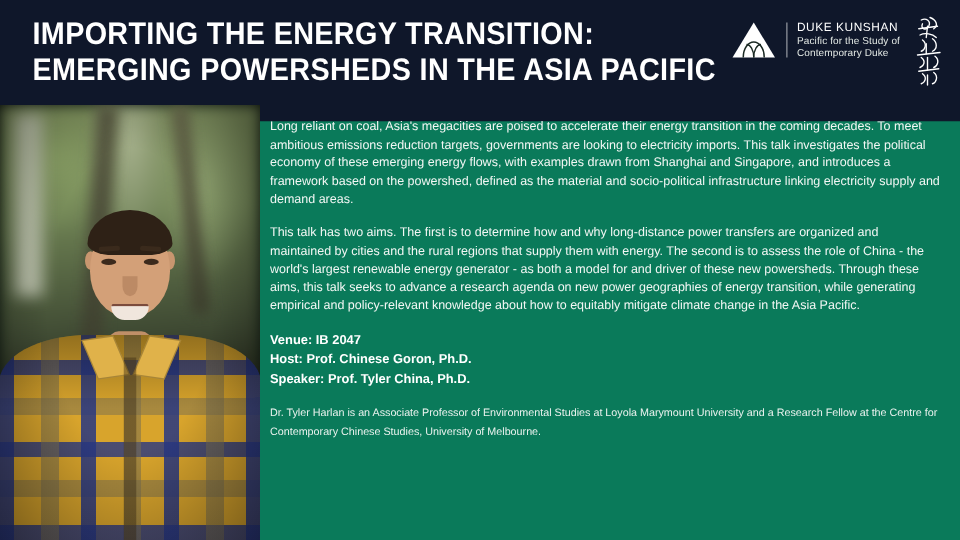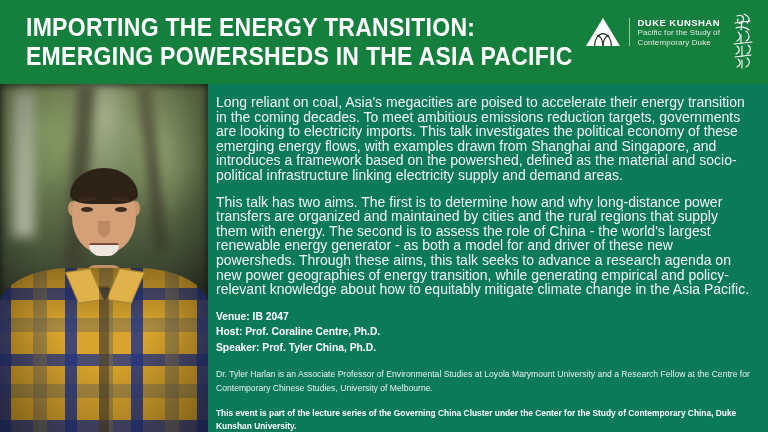--- a/index.html
+++ b/index.html
@@ -16,22 +16,22 @@
     height: 432px;
     overflow: hidden;
     background: #0a7a5a;
   }
 
   
   .header {
     position: absolute;
     top: 0; left: 0;
     width: 768px;
-    height: 84px;
-    background: #15803d;
+    height: 97px;
+    background: #0f172a;
     box-sizing: border-box;
   }
   .header-title {
     position: absolute;
     left: 26px;
     top: 13px;
     width: 560px;
     color: #ffffff;
     font-family: "Liberation Sans Narrow", "Liberation Sans", sans-serif;
     font-weight: bold;
@@ -68,21 +68,21 @@
   }
   .logo-text {
     display: flex;
     flex-direction: column;
     justify-content: center;
     line-height: 1.18;
   }
   .logo-text .lt-top {
     color: #ffffff;
     font-size: 9.5px;
-    font-weight: bold;
+    font-weight: normal;
     letter-spacing: 0.45px;
     white-space: nowrap;
   }
   .logo-text .lt-sub {
     color: #e2e8e4;
     font-size: 8px;
     letter-spacing: 0.1px;
     white-space: nowrap;
   }
   .seal {
@@ -286,21 +286,21 @@
     position: absolute;
     left: 216px;
     top: 84px;
     width: 540px;
     height: 348px;
     color: #ffffff;
     box-sizing: border-box;
     padding-top: 11px;
   }
   .para {
-    font-size: 14px;
+    font-size: 10px;
     line-height: 14.6px;
     color: #f2f7f4;
     margin: 0 4px 12px 0;
     text-align: left;
   }
   .info-block {
     margin: 4px 0 12px 0;
   }
   .info-line {
     font-size: 10.3px;
@@ -399,21 +399,20 @@
     <div class="placket"></div>
     <div class="photo-vignette"></div>
   </div>
 
   <div class="content">
     <p class="para">Long reliant on coal, Asia's megacities are poised to accelerate their energy transition in the coming decades. To meet ambitious emissions reduction targets, governments are looking to electricity imports. This talk investigates the political economy of these emerging energy flows, with examples drawn from Shanghai and Singapore, and introduces a framework based on the powershed, defined as the material and socio-political infrastructure linking electricity supply and demand areas.</p>
     <p class="para">This talk has two aims. The first is to determine how and why long-distance power transfers are organized and maintained by cities and the rural regions that supply them with energy. The second is to assess the role of China - the world's largest renewable energy generator - as both a model for and driver of these new powersheds. Through these aims, this talk seeks to advance a research agenda on new power geographies of energy transition, while generating empirical and policy-relevant knowledge about how to equitably mitigate climate change in the Asia Pacific.</p>
 
     <div class="info-block">
       <div class="info-line">Venue: IB 2047</div>
-      <div class="info-line">Host: Prof. Coraline Centre, Ph.D.</div>
+      <div class="info-line">Host: Prof. Chinese Goron, Ph.D.</div>
       <div class="info-line">Speaker: Prof. Tyler China, Ph.D.</div>
     </div>
 
     <p class="bio">Dr. Tyler Harlan is an Associate Professor of Environmental Studies at Loyola Marymount University and a Research Fellow at the Centre for Contemporary Chinese Studies, University of Melbourne.</p>
-    <p class="series-note">This event is part of the lecture series of the Governing China Cluster under the Center for the Study of Contemporary China, Duke Kunshan University.</p>
   </div>
 
 </div>
 
 </body></html>

